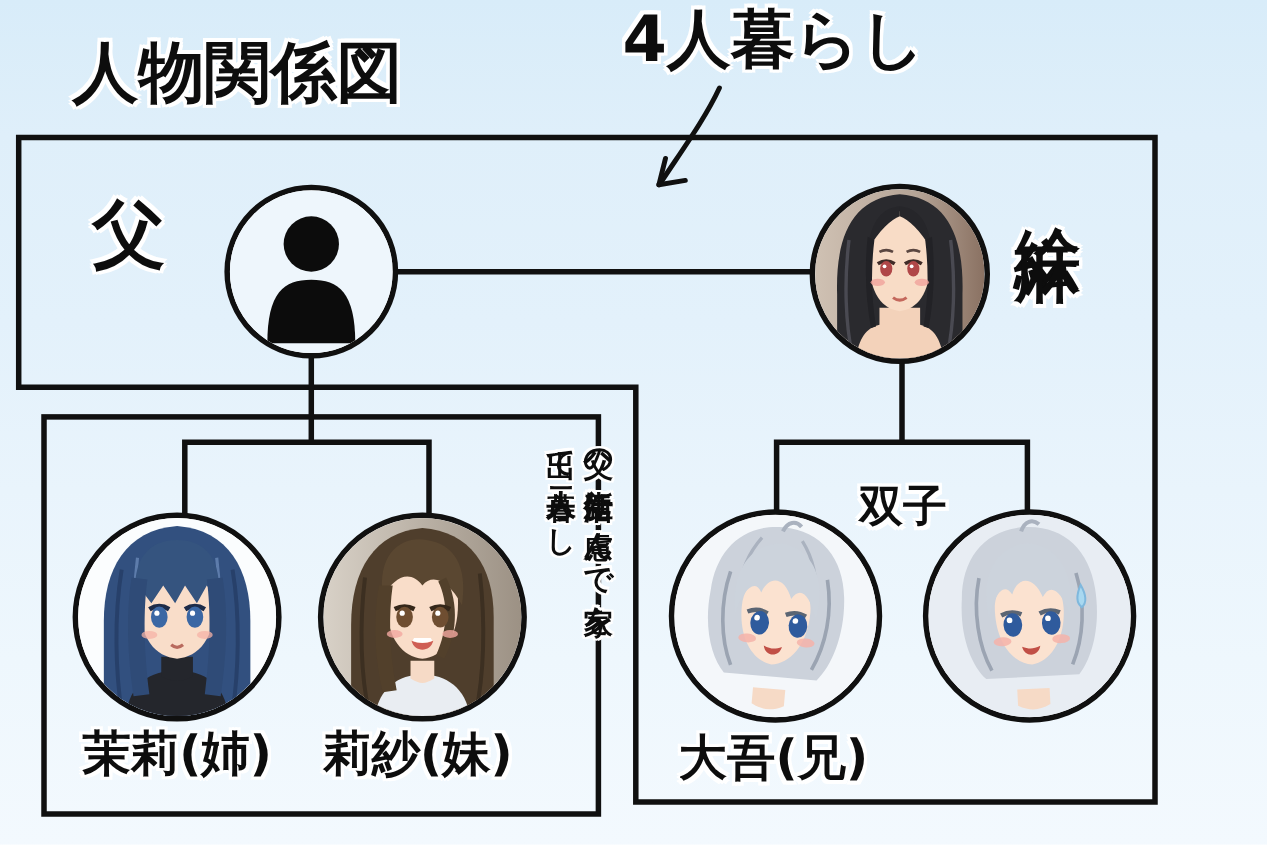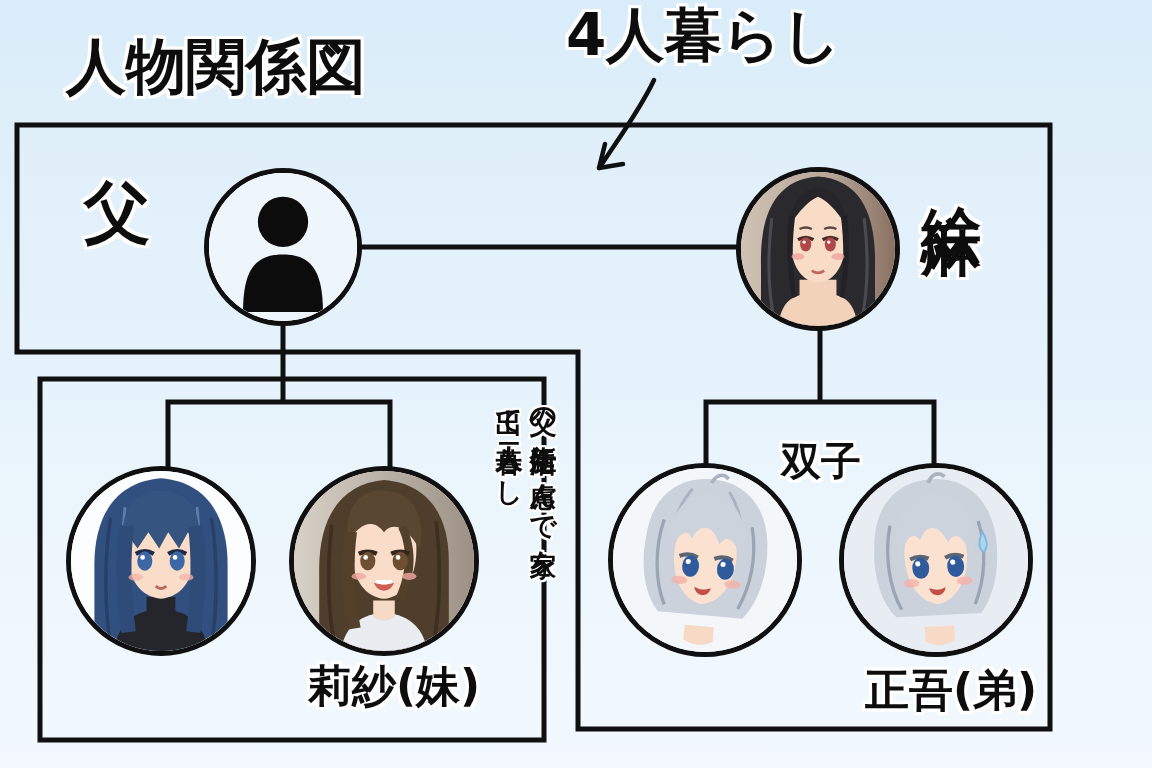--- a/index.html
+++ b/index.html
@@ -208,16 +208,17 @@
         <circle cx="40" cy="51.6" r="1.4" fill="#fff"></circle>
         <circle cx="59" cy="51.6" r="1.4" fill="#fff"></circle>
         <ellipse cx="36" cy="62" rx="4.4" ry="2.2" fill="#f4b3a9" opacity="0.85"></ellipse>
         <ellipse cx="65" cy="62" rx="4.4" ry="2.2" fill="#f4b3a9" opacity="0.85"></ellipse>
         <path d="M45.5 65 C46.5 70.5 53.5 70.5 54.5 65 C51 66.5 49 66.5 45.5 65 Z" fill="#c14f46"></path>
         <path d="M76 36 C73.5 41 73.5 45 76 47 C78.5 45 78.5 41 76 36 Z" fill="#a8d8f0" stroke="#7fb8dd" stroke-width="1"></path>
       </g>
     </svg>
   </div>
 
-  <div class="txt name-label" style="left:274px;top:664px;width:240px;">莉紗(妹)</div>
-  <div class="txt name-label" style="left:831px;top:668px;width:240px;">正吾(弟)</div>
+  <div class="txt name-label" style="left:41px;top:664px;width:240px;">茉莉(姉)</div>
+  <div class="txt name-label" style="left:260px;top:664px;width:240px;">莉紗(妹)</div>
+  <div class="txt name-label" style="left:583px;top:668px;width:240px;">大吾(兄)</div>
 
 </div>
 
 </body></html>

